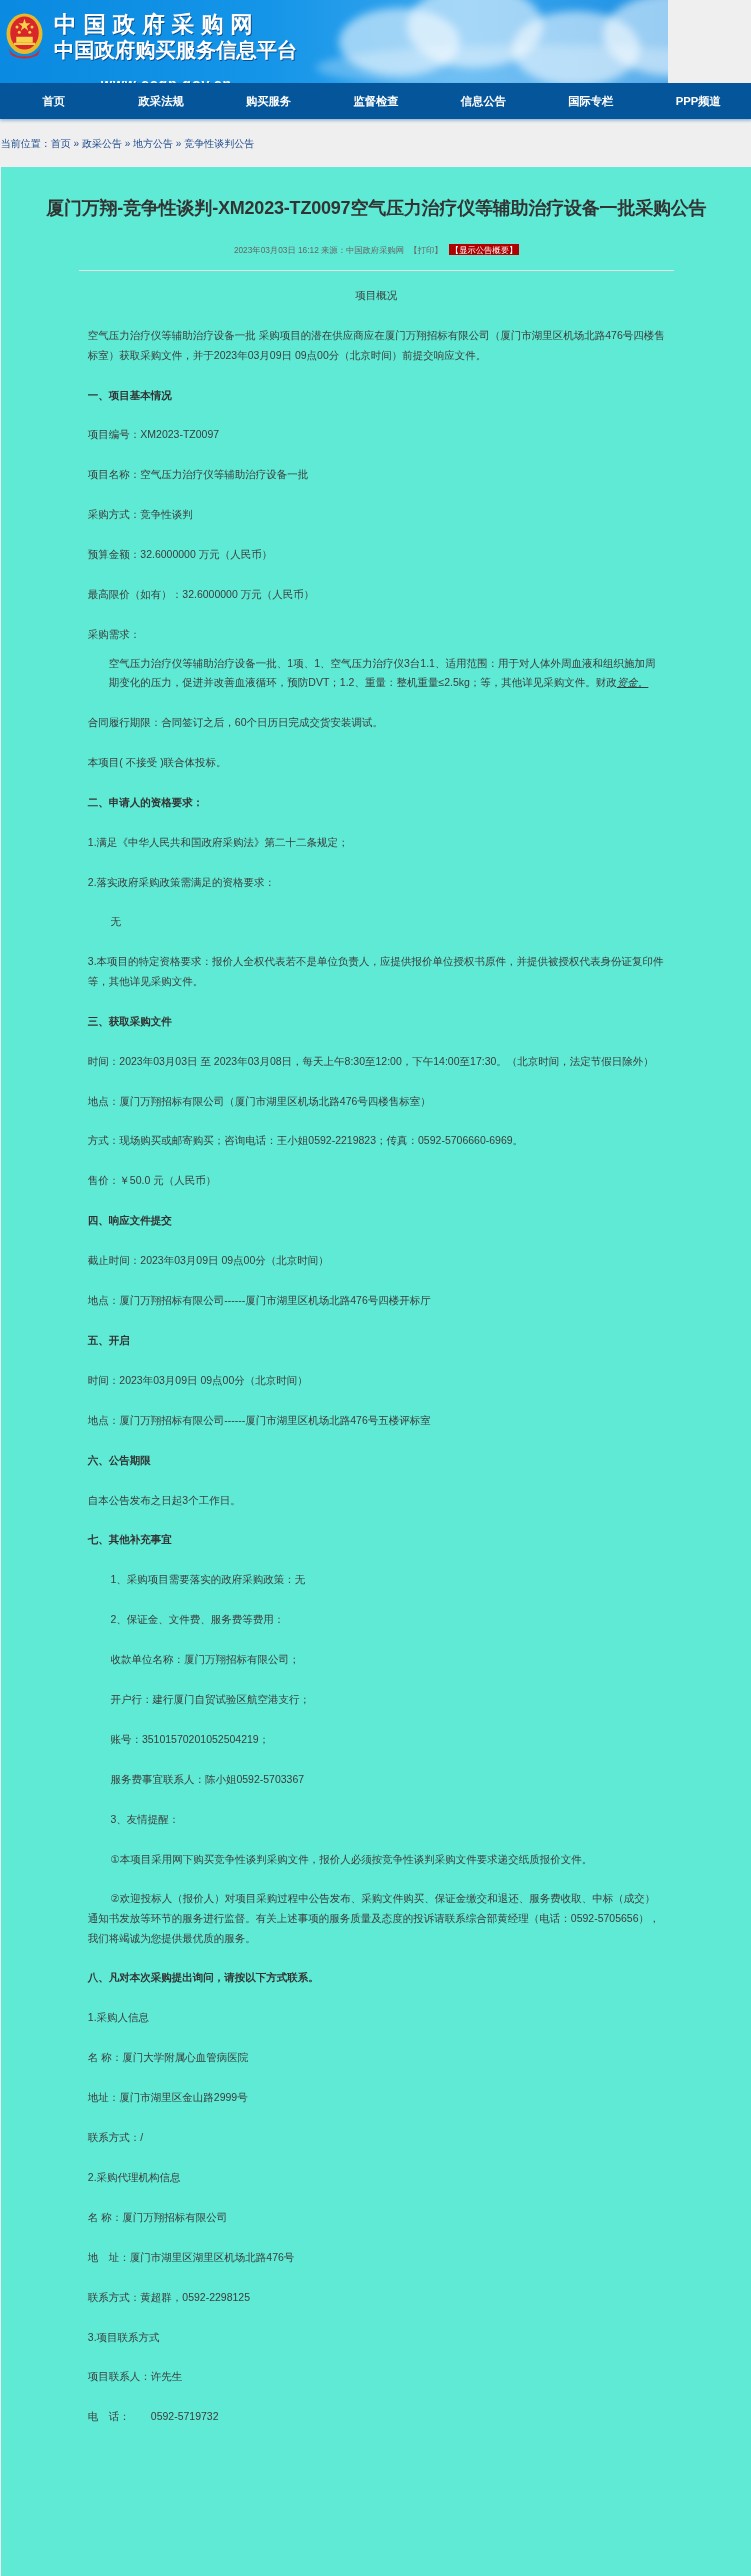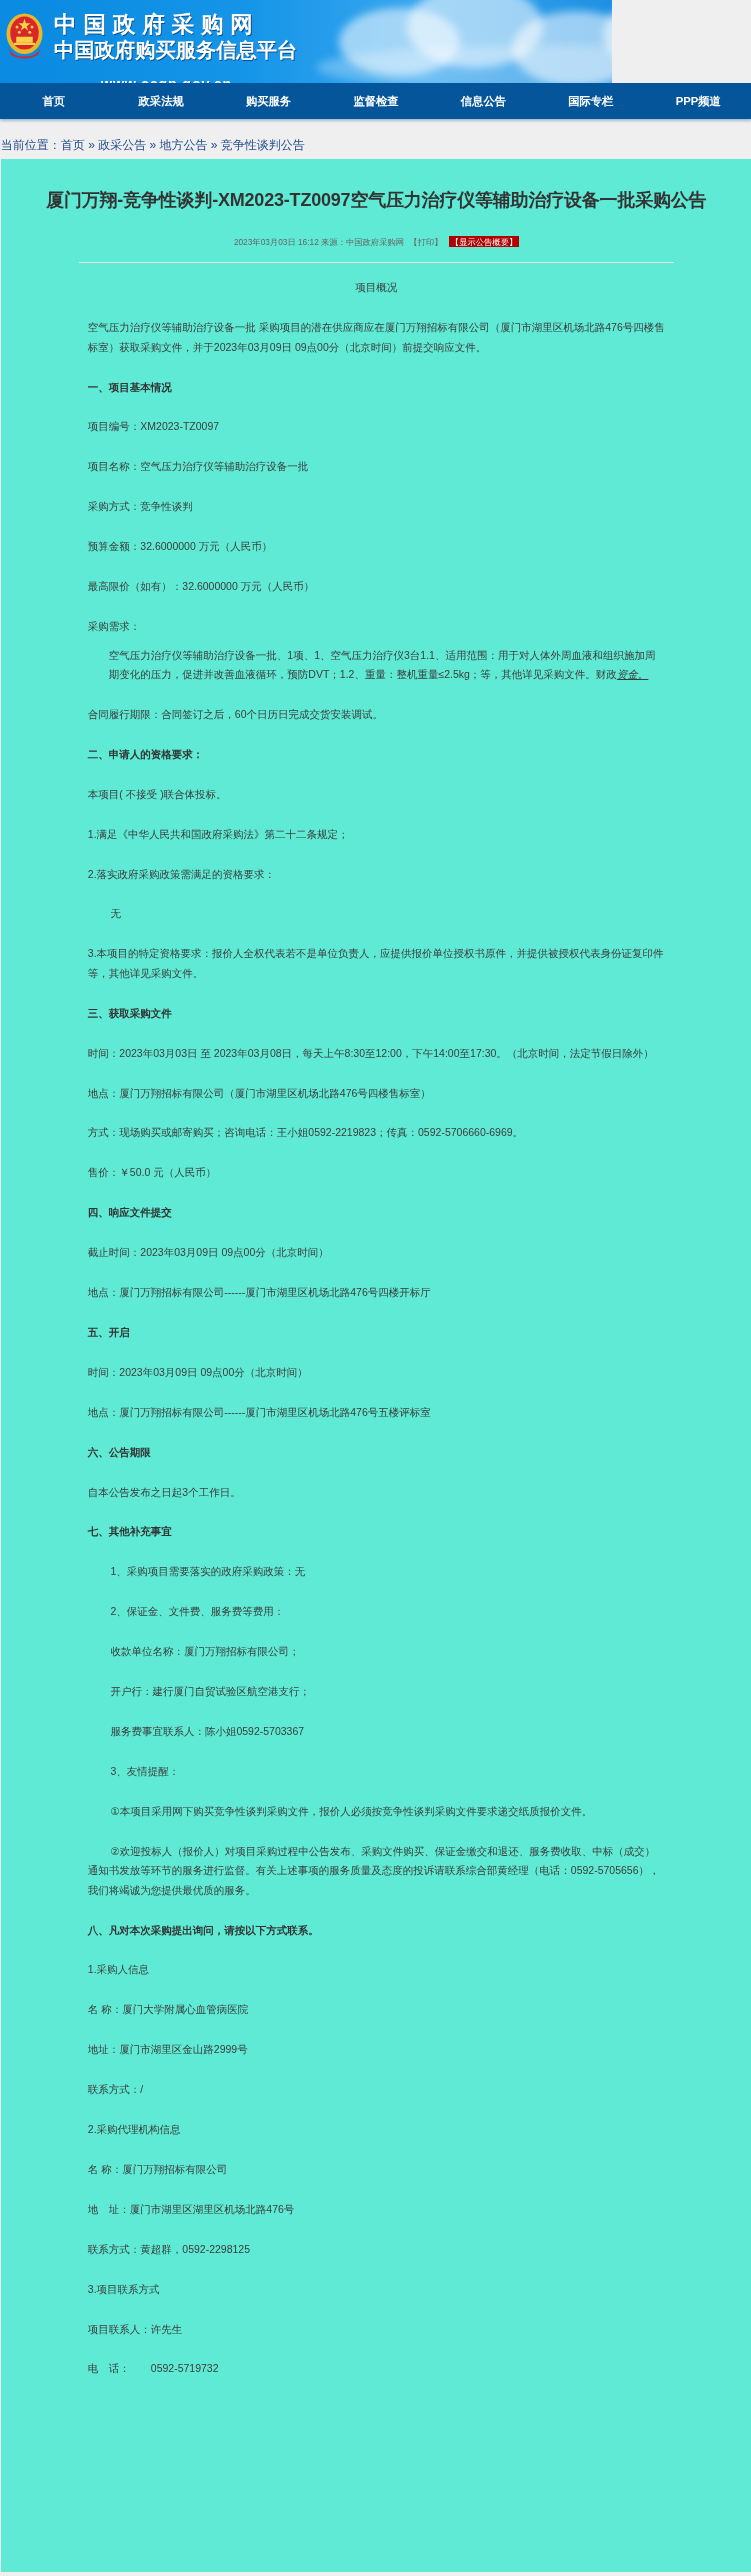--- a/index.html
+++ b/index.html
@@ -1,21 +1,21 @@
 <!DOCTYPE html>
 <html style="font-size:12px"><head>
 <meta charset="utf-8">
 <style>
   * { box-sizing: border-box; margin: 0; padding: 0; }
   html, body { width: 752px; background: #efefef; }
   body { font-family: "Liberation Sans", "DejaVu Sans", sans-serif; color: #383838; }
 
   
   .banner {
-    position: relative; width: 612px; height: 83px; overflow: hidden;
+    position: relative; width: 668px; height: 83px; overflow: hidden;
     background: linear-gradient(90deg, #0a8ae0 0%, #1595e8 40%, #3aa7ef 70%, #1e90e3 100%);
   }
   .cloud { position: absolute; border-radius: 50%; background: rgba(255,255,255,0.55); filter: blur(4.5px); }
   .emblem {
     position: absolute; left: 4.5px; top: 10.5px; width: 39px; height: 50px;
   }
   .logo-text { position: absolute; left: 54px; top: 10.5px; color: #fff; }
   .logo-line1 { font-size: 22.6px; font-weight: bold; letter-spacing: 6.8px; line-height: 27px;
     text-shadow: 0.8px 0.8px 0 #0a4f8f; }
   .logo-line2 { font-size: 20.3px; font-weight: bold; letter-spacing: 0px; line-height: 24px;
@@ -26,21 +26,21 @@
   
   .nav {
     width: 752px; height: 36px; background: #045599;
     display: flex; align-items: center; justify-content: space-around;
     box-shadow: 0 2.3px 3px rgba(30,100,170,0.45);
     position: relative; z-index: 2;
   }
   .nav-item { color: #fff; font-size: 11.3px; font-weight: bold; width: 105px; text-align: center; cursor: pointer; }
 
   
-  .breadcrumb-bar { height: 40px; padding: 18px 0 0 0.8px; font-size: 12px; color: #2a4f8a; }
+  .breadcrumb-bar { height: 48px; padding: 18px 0 0 0.8px; font-size: 10px; color: #2a4f8a; }
   .breadcrumb-bar span { color: #1f4c8c; }
   .bc-link { cursor: pointer; }
 
   
   .panel { width: 751px; margin-left: 0.8px; background: #5eead4; min-height: 2413px; padding-top: 28px; }
   .title {
     font-size: 18px; font-weight: bold; color: #333; text-align: center; line-height: 27px;
     padding: 0 13.6px; letter-spacing: -0.2px;
   }
   .meta { text-align: center; font-size: 8.3px; color: #666; margin-top: 22.6px; height: 13.6px; }
@@ -118,23 +118,23 @@
 
     <div class="p h">一、项目基本情况</div>
     <div class="p">项目编号：XM2023-TZ0097</div>
     <div class="p">项目名称：空气压力治疗仪等辅助治疗设备一批</div>
     <div class="p">采购方式：竞争性谈判</div>
     <div class="p">预算金额：32.6000000 万元（人民币）</div>
     <div class="p">最高限价（如有）：32.6000000 万元（人民币）</div>
     <div class="p">采购需求：</div>
     <div class="req-block"><span>空气压力治疗仪等辅助治疗设备一批、1项、1、空气压力治疗仪3台1.1、适用范围：用于对人体外周血液和组织施加周期变化的压力，促进并改善血液循环，预防DVT；1.2、重量：整机重量≤2.5kg；等，其他详见采购文件。财政</span><span class="underline">资金。</span></div>
     <div class="p">合同履行期限：合同签订之后，60个日历日完成交货安装调试。</div>
+    <div class="p">本项目( 不接受 )联合体投标。</div>
+
     <div class="p h">二、申请人的资格要求：</div>
-
-    <div class="p">本项目( 不接受 )联合体投标。</div>
     <div class="p">1.满足《中华人民共和国政府采购法》第二十二条规定；</div>
     <div class="p">2.落实政府采购政策需满足的资格要求：</div>
     <div class="p indent">无</div>
     <div class="p">3.本项目的特定资格要求：报价人全权代表若不是单位负责人，应提供报价单位授权书原件，并提供被授权代表身份证复印件等，其他详见采购文件。</div>
 
     <div class="p h">三、获取采购文件</div>
     <div class="p">时间：2023年03月03日  至 2023年03月08日，每天上午8:30至12:00，下午14:00至17:30。（北京时间，法定节假日除外）</div>
     <div class="p">地点：厦门万翔招标有限公司（厦门市湖里区机场北路476号四楼售标室）</div>
     <div class="p">方式：现场购买或邮寄购买；咨询电话：王小姐0592-2219823；传真：0592-5706660-6969。</div>
     <div class="p">售价：￥50.0 元（人民币）</div>
@@ -148,20 +148,21 @@
     <div class="p">地点：厦门万翔招标有限公司------厦门市湖里区机场北路476号五楼评标室</div>
 
     <div class="p h">六、公告期限</div>
     <div class="p">自本公告发布之日起3个工作日。</div>
 
     <div class="p h">七、其他补充事宜</div>
     <div class="p indent2">1、采购项目需要落实的政府采购政策：无</div>
     <div class="p indent2">2、保证金、文件费、服务费等费用：</div>
     <div class="p indent2">收款单位名称：厦门万翔招标有限公司；</div>
     <div class="p indent2">开户行：建行厦门自贸试验区航空港支行；</div>
+    <div class="p indent2">账号：35101570201052504219；</div>
     <div class="p indent2">服务费事宜联系人：陈小姐0592-5703367</div>
     <div class="p indent2">3、友情提醒：</div>
     <div class="p indent2">①本项目采用网下购买竞争性谈判采购文件，报价人必须按竞争性谈判采购文件要求递交纸质报价文件。</div>
     <div class="p text-indent">②欢迎投标人（报价人）对项目采购过程中公告发布、采购文件购买、保证金缴交和退还、服务费收取、中标（成交）通知书发放等环节的服务进行监督。有关上述事项的服务质量及态度的投诉请联系综合部黄经理（电话：0592-5705656），我们将竭诚为您提供最优质的服务。</div>
 
     <div class="p h">八、凡对本次采购提出询问，请按以下方式联系。</div>
     <div class="p">1.采购人信息</div>
     <div class="p">名 称：厦门大学附属心血管病医院</div>
     <div class="p">地址：厦门市湖里区金山路2999号</div>
     <div class="p">联系方式：/</div>

